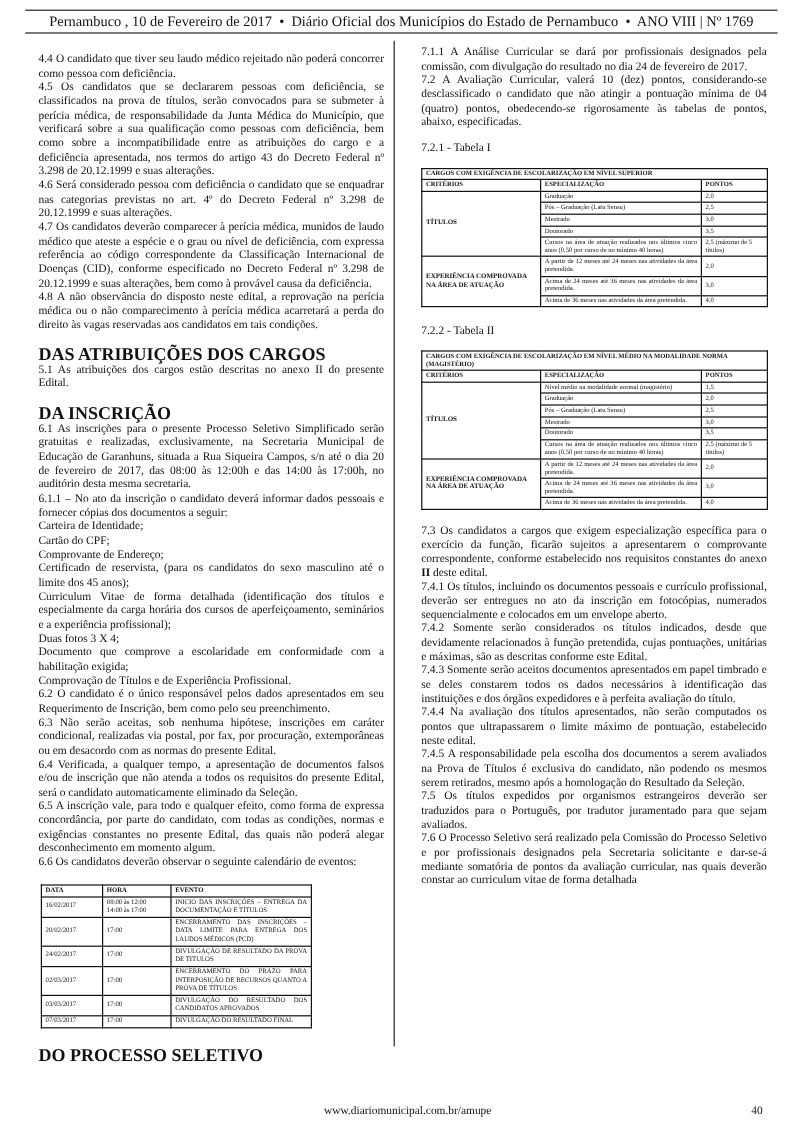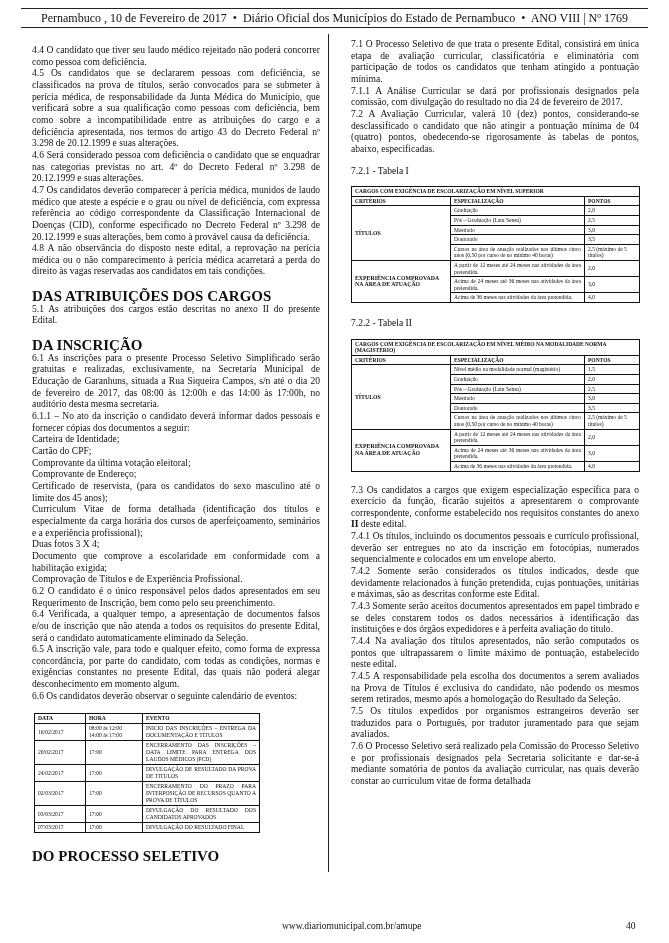--- a/index.html
+++ b/index.html
@@ -18,21 +18,21 @@
   .cal td, .cal th { border:1px solid #111; padding:1px 3px; vertical-align:middle; text-align:left; }
   .cal th { font-weight:bold; }
   .cal .ev { text-align:justify; }
   .t { font-size:5.5px; line-height:6.6px; width:289px; border:1.2px solid #111; }
   .t td, .t th { border:1px solid #111; padding:1px 3px; text-align:left; vertical-align:middle; }
   .t th { font-weight:bold; }
   .t .crit { font-weight:bold; font-size:5.8px; }
   .t .spec { width:127px; text-align:justify; }
   .t .pts { width:48px; }
   .footer { position:absolute; top:921px; left:0; width:669px; font-size:9.5px; }
-  .footer .url { position:absolute; left:282px; }
+  .footer .url { position:absolute; left:270px; }
   .footer .page { position:absolute; left:626px; }
   .tbl-label { margin-top:10px; margin-bottom:10px; }
 </style>
 </head>
 <body>
 
 <div class="header">
   <span>Pernambuco , 10 de Fevereiro de 2017</span>
   &nbsp;<span>•</span>&nbsp;
   <span>Diário Oficial dos Municípios do Estado de Pernambuco</span>
@@ -48,28 +48,28 @@
   <p>4.6 Será considerado pessoa com deficiência o candidato que se enquadrar nas categorias previstas no art. 4º do Decreto Federal nº 3.298 de 20.12.1999 e suas alterações.</p>
   <p>4.7 Os candidatos deverão comparecer à perícia médica, munidos de laudo médico que ateste a espécie e o grau ou nível de deficiência, com expressa referência ao código correspondente da Classificação Internacional de Doenças (CID), conforme especificado no Decreto Federal nº 3.298 de 20.12.1999 e suas alterações, bem como à provável causa da deficiência.</p>
   <p>4.8 A não observância do disposto neste edital, a reprovação na perícia médica ou o não comparecimento à perícia médica acarretará a perda do direito às vagas reservadas aos candidatos em tais condições.</p>
   <p class="h" style="margin-top:14px">DAS ATRIBUIÇÕES DOS CARGOS</p>
   <p>5.1 As atribuições dos cargos estão descritas no anexo II do presente Edital.</p>
   <p class="h" style="margin-top:14px">DA INSCRIÇÃO</p>
   <p>6.1 As inscrições para o presente Processo Seletivo Simplificado serão gratuitas e realizadas, exclusivamente, na Secretaria Municipal de Educação de Garanhuns, situada a Rua Siqueira Campos, s/n até o dia 20 de fevereiro de 2017, das 08:00 às 12:00h e das 14:00 às 17:00h, no auditório desta mesma secretaria.</p>
   <p>6.1.1 – No ato da inscrição o candidato deverá informar dados pessoais e fornecer cópias dos documentos a seguir:</p>
   <p>Carteira de Identidade;</p>
   <p>Cartão do CPF;</p>
-  <p>Comprovante da última votação eleitoral;</p>
   <p>Comprovante de Endereço;</p>
   <p>Certificado de reservista, (para os candidatos do sexo masculino até o limite dos 45 anos);</p>
   <p>Curriculum Vitae de forma detalhada (identificação dos títulos e especialmente da carga horária dos cursos de aperfeiçoamento, seminários e a experiência profissional);</p>
   <p>Duas fotos 3 X 4;</p>
   <p>Documento que comprove a escolaridade em conformidade com a habilitação exigida;</p>
   <p>Comprovação de Títulos e de Experiência Profissional.</p>
   <p>6.2 O candidato é o único responsável pelos dados apresentados em seu Requerimento de Inscrição, bem como pelo seu preenchimento.</p>
+  <p>6.3 Não serão aceitas, sob nenhuma hipótese, inscrições em caráter condicional, realizadas via postal, por fax, por procuração, extemporâneas ou em desacordo com as normas do presente Edital.</p>
   <p>6.4 Verificada, a qualquer tempo, a apresentação de documentos falsos e/ou de inscrição que não atenda a todos os requisitos do presente Edital, será o candidato automaticamente eliminado da Seleção.</p>
   <p>6.5 A inscrição vale, para todo e qualquer efeito, como forma de expressa concordância, por parte do candidato, com todas as condições, normas e exigências constantes no presente Edital, das quais não poderá alegar desconhecimento em momento algum.</p>
   <p>6.6 Os candidatos deverão observar o seguinte calendário de eventos:</p>
 
   <table class="cal">
     <tbody>
         <tr>
       <th style="width:44px">DATA</th>
       <th style="width:50px">HORA</th>
       <th>EVENTO</th>
@@ -105,21 +105,20 @@
       <td>17:00</td>
       <td class="ev">DIVULGAÇÃO DO RESULTADO FINAL</td>
     </tr>
   </tbody>
     </table>
 
   <p class="h" style="margin-top:18px">DO PROCESSO SELETIVO</p>
 </div>
 
 <div class="col col-right">
-  <p>7.1 O Processo Seletivo de que trata o presente Edital, consistirá em única etapa de avaliação curricular, classificatória e eliminatória com participação de todos os candidatos que tenham atingido a pontuação mínima.</p>
   <p>7.1.1 A Análise Curricular se dará por profissionais designados pela comissão, com divulgação do resultado no dia 24 de fevereiro de 2017.</p>
   <p>7.2 A Avaliação Curricular, valerá 10 (dez) pontos, considerando-se desclassificado o candidato que não atingir a pontuação mínima de 04 (quatro) pontos, obedecendo-se rigorosamente às tabelas de pontos, abaixo, especificadas.</p>
   <p class="tbl-label" style="">7.2.1 - Tabela I</p>
 
   <table class="t">
     <tbody>
         <tr>
           <th colspan="3">CARGOS COM EXIGÊNCIA DE ESCOLARIZAÇÃO EM NÍVEL SUPERIOR</th>
         </tr>
     <tr>

